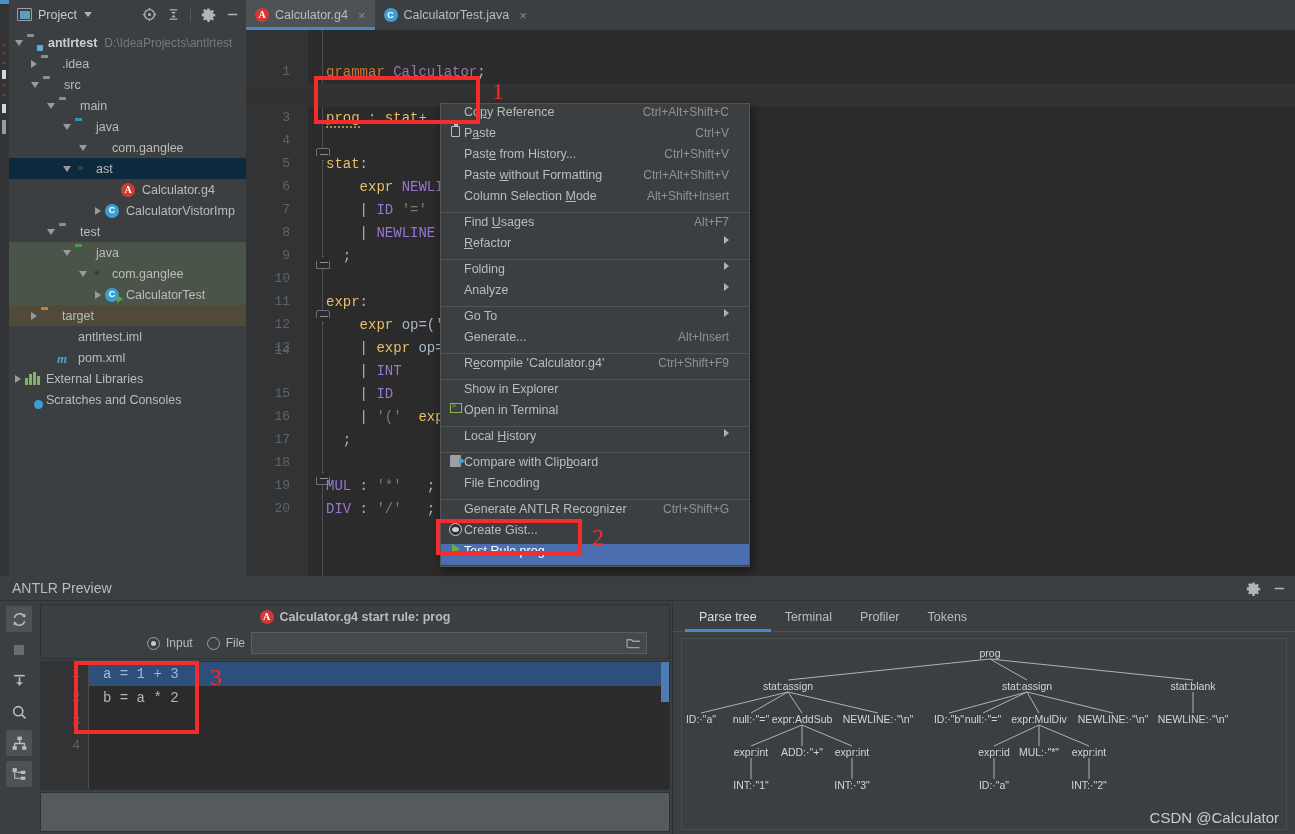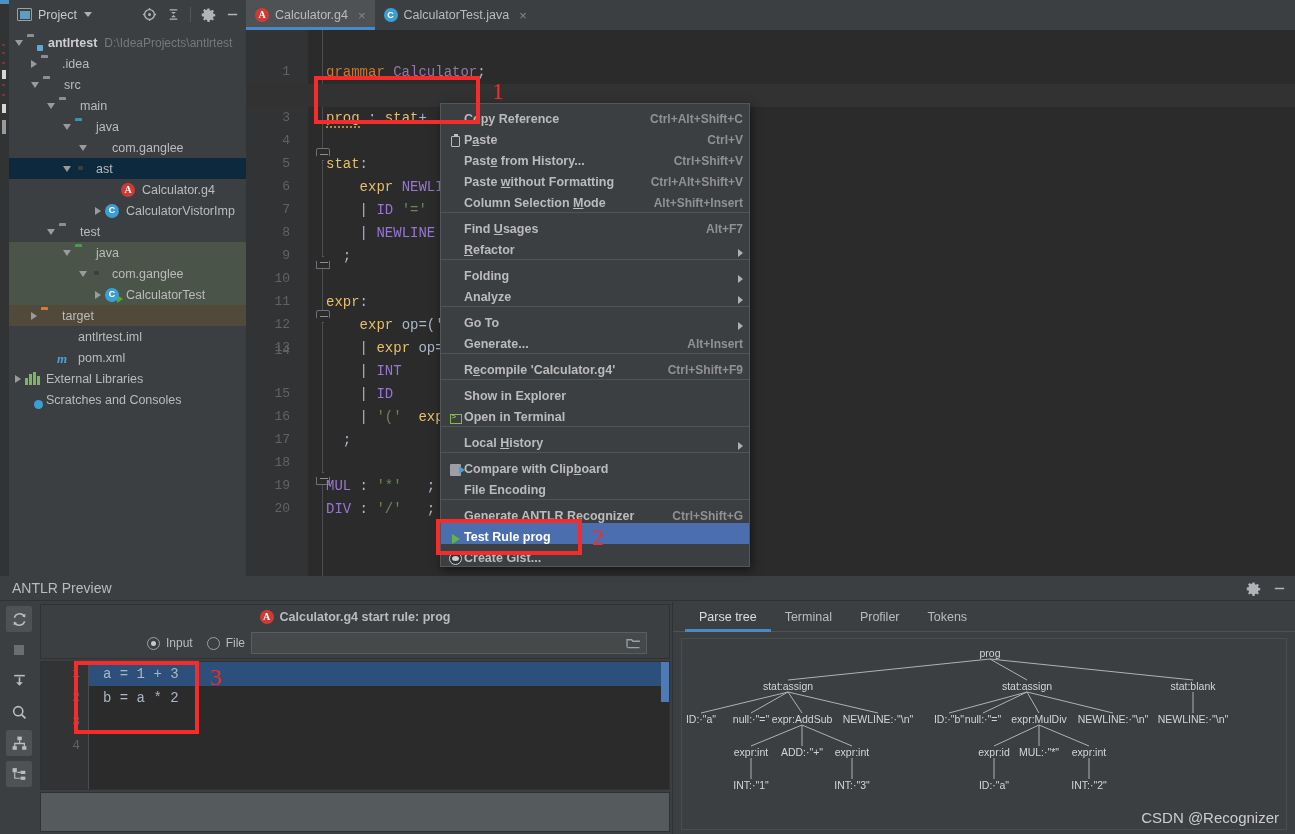--- a/index.html
+++ b/index.html
@@ -148,22 +148,22 @@
   .squiggle { border-bottom: 2px dotted #b08d3d; }
 
   
   .ctx-menu {
     position:absolute; left:440px; top:103px; width:310px;
     background:#3c3f41; border:1px solid #545658;
     box-shadow: 2px 3px 9px rgba(0,0,0,0.5);
     z-index: 50; padding: 1px 0;
   }
   .ctx-item {
-    height:21px; display:flex; align-items:flex-end; padding:0 6px 0 6px;
-    font-size:12.5px; color:#bbbbbb; white-space:nowrap;font-weight:bold;
+    height:21px; display:flex; align-items:flex-start; padding:0 20px 0 6px;
+    font-size:12.5px; color:#bbbbbb; white-space:nowrap;
   }
   .ctx-item.selected { background:#4b6eaf; color:#ffffff; }
   .ctx-ico { width:17px; flex:none; display:flex; align-items:center; justify-content:center; }
   .ctx-label { flex:1; }
   .ctx-key { color:#919191; font-size:12px; margin-left:16px; }
   .ctx-sep { height:1px; background:#515456; margin:2px 0; }
   .ctx-arrow {
     width:0;height:0;border-top:4px solid transparent;border-bottom:4px solid transparent;
     border-left:5px solid #b0b0b0; margin-left:12px;
   }
@@ -549,31 +549,31 @@
       <div class="ctx-item ">
       <span class="ctx-ico"></span>
       <span class="ctx-label">File Encoding</span>
       </div>
       <div class="ctx-sep"></div>
       <div class="ctx-item ">
       <span class="ctx-ico"></span>
       <span class="ctx-label">Generate ANTLR Recognizer</span>
         <span class="ctx-key">Ctrl+Shift+G</span>
       </div>
+      <div class="ctx-item ">
+      <span class="ctx-ico">
+          <span class="gist-ico"></span>
+        </span>
+      <span class="ctx-label">Create Gist...</span>
+      </div>
       <div class="ctx-item selected">
       <span class="ctx-ico">
           <span class="play-tri"></span>
         </span>
       <span class="ctx-label">Test Rule prog</span>
-      </div>
-      <div class="ctx-item ">
-      <span class="ctx-ico">
-          <span class="gist-ico"></span>
-        </span>
-      <span class="ctx-label">Create Gist...</span>
       </div>
     </div>
 
   <div class="redbox" style="left:314px; top:76px; width:166px; height:48px;"></div>
   <div class="rednum" style="left:492px; top:78px;">1</div>
 
   <div class="redbox" style="left:436px; top:519px; width:146px; height:36px;"></div>
   <div class="rednum" style="left:592px; top:524px;">2</div>
 
   <div class="redbox" style="left:74px; top:661px; width:125px; height:73px;"></div>
@@ -734,16 +734,16 @@
               <div class="node" style="left:357px; top:107px">MUL:·"*"</div>
               <div class="node" style="left:407px; top:107px">expr:int</div>
               <div class="node" style="left:69px; top:140px">INT:·"1"</div>
               <div class="node" style="left:170px; top:140px">INT:·"3"</div>
               <div class="node" style="left:312px; top:140px">ID:·"a"</div>
               <div class="node" style="left:407px; top:140px">INT:·"2"</div>
             </div>
         </div>
       </div>
     </div>
-    <div class="csdn">CSDN @Recognizer</div>
+    <div class="csdn">CSDN @Calculator</div>
   </div>
 
 </div>
 
 </body></html>

